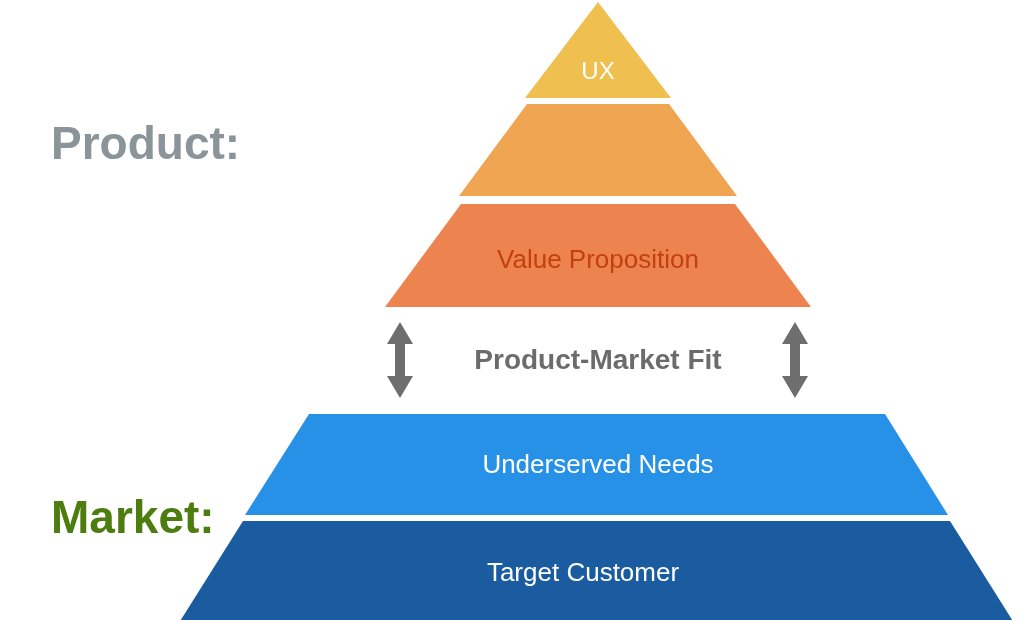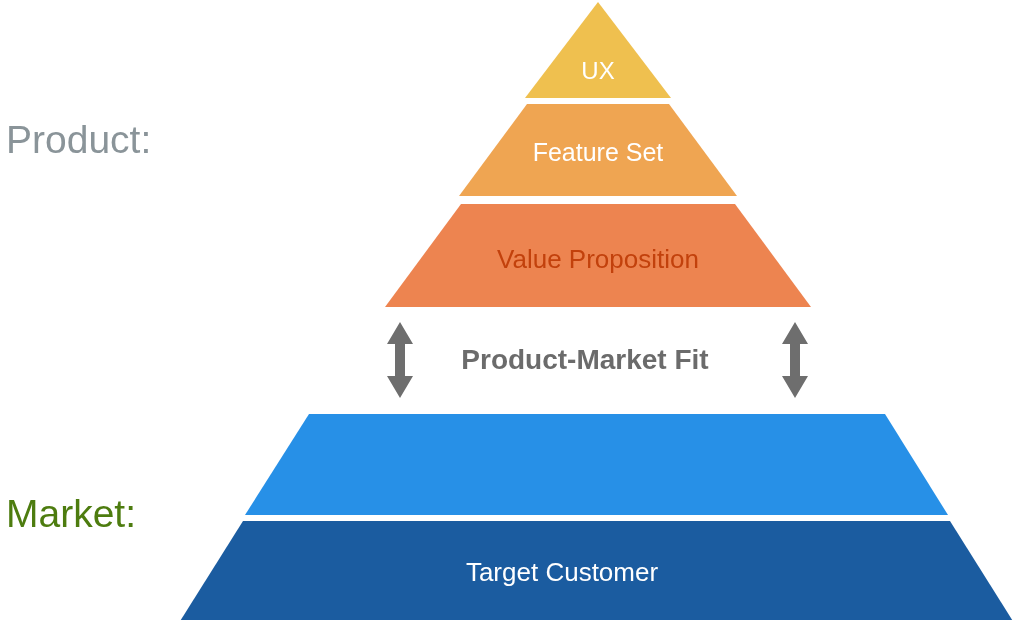--- a/index.html
+++ b/index.html
@@ -27,49 +27,50 @@
     position: absolute;
     left: 0;
     top: 0;
     width: 1024px;
     height: 620px;
     display: block;
   }
 
   .side-label {
     position: absolute;
-    font-weight: normal;
-    font-size: 39px;
+    font-weight: bold;
+    font-size: 46px;
     color: #8a9499;
     letter-spacing: 0px;
     white-space: nowrap;
     line-height: 1;
+    margin-left: 45px;
   }
   #label-product { left: 6px; top: 120px; }
   #label-market  { left: 6px; top: 494px; }
 
   .tier-label {
     position: absolute;
     text-align: center;
     color: #ffffff;
     white-space: nowrap;
     line-height: 1;
     font-size: 25px;
     transform: translate(-50%, -50%);
   }
 
   #tier-label-ux                { left: 598px; top: 71px;  font-size: 24px; }
   #tier-label-feature-set       { left: 598px; top: 152px; font-size: 25px; }
   #tier-label-value-proposition { left: 598px; top: 259px; font-size: 26px; }
   #tier-label-underserved-needs { left: 598px; top: 464px; font-size: 26px; }
-  #tier-label-target-customer   { left: 562px; top: 572px; font-size: 26px; }
+  #tier-label-target-customer   { left: 583px; top: 572px; font-size: 26px; }
 
   #fit-label {
     position: absolute;
-    left: 585px;
+    left: 598px;
     top: 360px;
     transform: translate(-50%, -50%);
     font-size: 28px;
     font-weight: bold;
     color: #6b6b6b;
     white-space: nowrap;
     line-height: 1;
     text-align: right;
   }
 </style>
@@ -94,22 +95,22 @@
 
     <polygon points="243,521 950,521 1016,626 177,626" fill="#1B5CA0"></polygon>
   </svg>
 
   <div class="side-label" id="label-product" style="color: rgb(138, 148, 153);">Product:</div>
 
   <div class="side-label" id="label-market" style="color: #4d7c0f;">Market:</div>
 
   <div class="tier-label" id="tier-label-ux" style="color: rgb(255, 255, 255);">UX</div>
 
-  <div class="tier-label" id="tier-label-feature-set" style="color: rgb(255, 255, 255);">Feature Set</div>
 
   <div class="tier-label" id="tier-label-value-proposition" style="color: #c2410c;">Value Proposition</div>
 
   <div id="fit-label">Product-Market Fit</div>
 
+  <div class="tier-label" id="tier-label-underserved-needs" style="color: rgb(255, 255, 255);">Underserved Needs</div>
 
   <div class="tier-label" id="tier-label-target-customer" style="color: rgb(255, 255, 255);">Target Customer</div>
 
 </div>
 
 </body></html>

